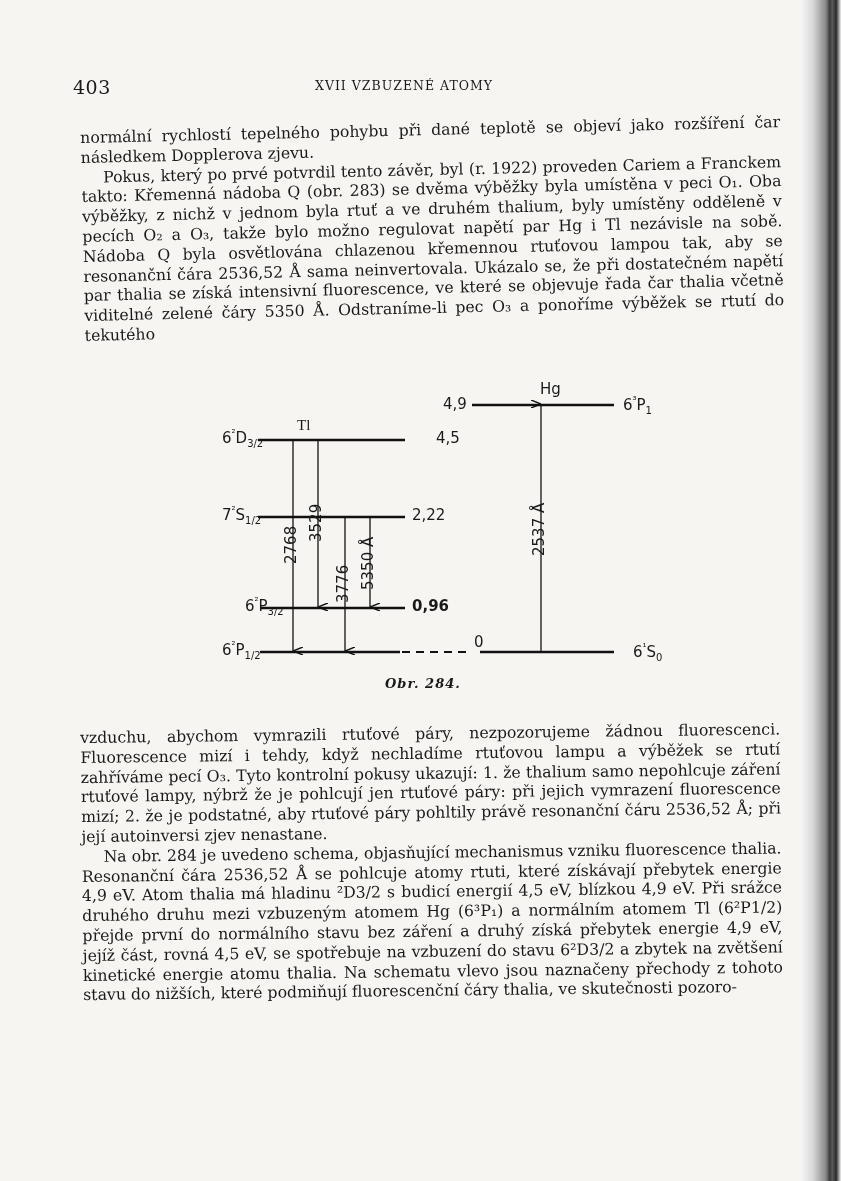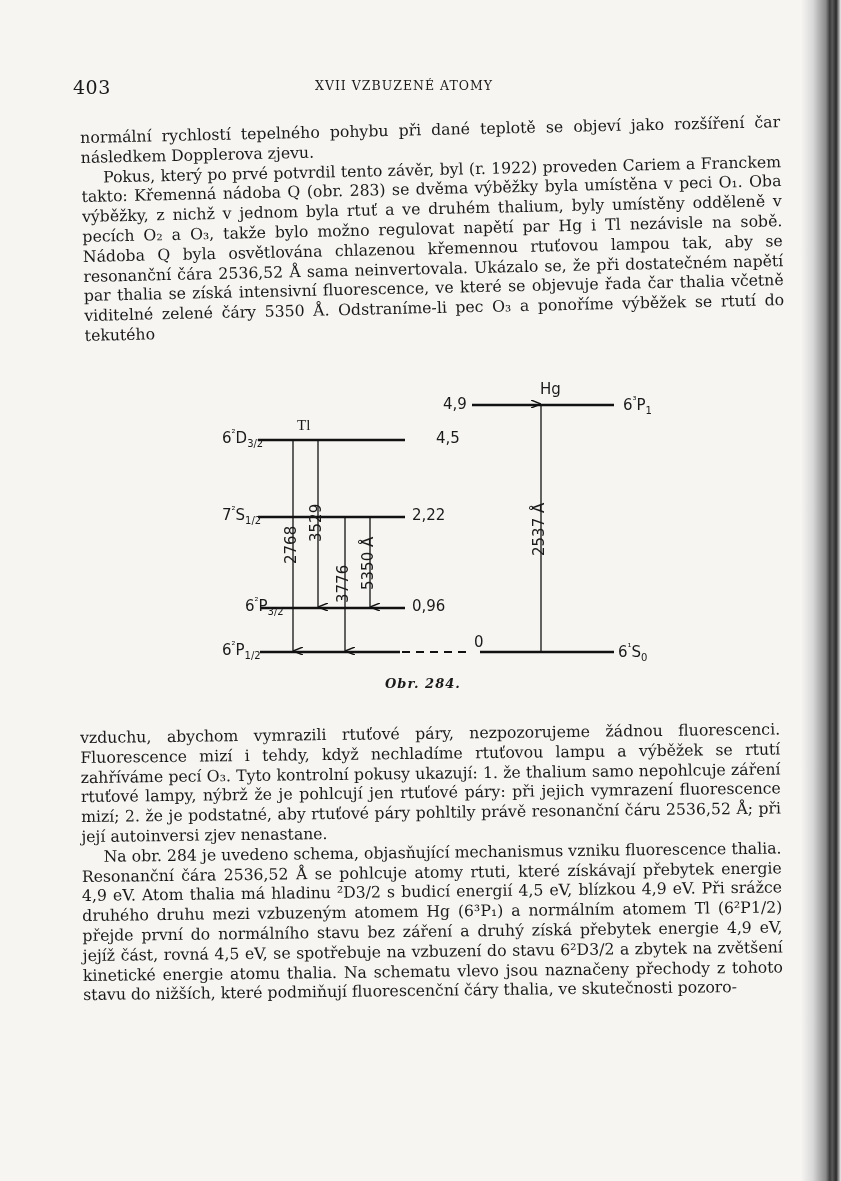--- a/index.html
+++ b/index.html
@@ -73,25 +73,25 @@
       </g>
   </svg>
   <div class="dlabel" style="left:97px;top:37px;font-family:Liberation Serif, serif;">Tl</div>
   <div class="dlabel" style="left:340px;top:0px;">Hg</div>
   <div id="dlabels">
       <div class="dlabel" style="left: 22px; top: 48px;">6<sup style="font-size:10px">²</sup>D<sub style="font-size:10px">3/2</sub></div>
       <div class="dlabel" style="left: 212px; top: 49px; margin-left: 24px;">4,5</div>
       <div class="dlabel" style="left: 22px; top: 125px;">7<sup style="font-size:10px">²</sup>S<sub style="font-size:10px">1/2</sub></div>
       <div class="dlabel" style="left: 212px; top: 126px;">2,22</div>
       <div class="dlabel" style="left: 22px; top: 216px; margin-left: 23px;">6<sup style="font-size:10px">²</sup>P<sub style="font-size:10px">3/2</sub></div>
-      <div class="dlabel" style="left: 212px; top: 217px;">0,96</div>
+      <div class="dlabel" style="left: 212px; top: 217px; font-weight: bold;">0,96</div>
       <div class="dlabel" style="left: 22px; top: 260px;">6<sup style="font-size:10px">²</sup>P<sub style="font-size:10px">1/2</sub></div>
       <div class="dlabel" style="left: 423px; top: 15px;">6<sup style="font-size:10px">³</sup>P<sub style="font-size:10px">1</sub></div>
       <div class="dlabel" style="left: 243px; top: 15px;">4,9</div>
-      <div class="dlabel" style="left: 418px; top: 262px;">6<sup style="font-size:10px">¹</sup>S<sub style="font-size:10px">0</sub></div>
+      <div class="dlabel" style="left: 433px; top: 262px;">6<sup style="font-size:10px">¹</sup>S<sub style="font-size:10px">0</sub></div>
       <div class="dlabel" style="left: 274px; top: 253px;">0</div>
       <div class="dlabel" style="left: 82px; top: 184px; transform: rotate(-90deg); transform-origin: left top;">2768</div>
       <div class="dlabel" style="left: 107px; top: 162px; transform: rotate(-90deg); transform-origin: left top;">3529</div>
       <div class="dlabel" style="left: 134px; top: 222.5px; transform: rotate(-90deg); transform-origin: left top;">3776</div>
       <div class="dlabel" style="left: 159px; top: 209.5px; transform: rotate(-90deg); transform-origin: left top;">5350 Å</div>
       <div class="dlabel" style="left: 330px; top: 175.5px; transform: rotate(-90deg); transform-origin: left top;">2537 Å</div>
     </div>
 </div>
 
 <div class="caption">Obr. 284.</div>

